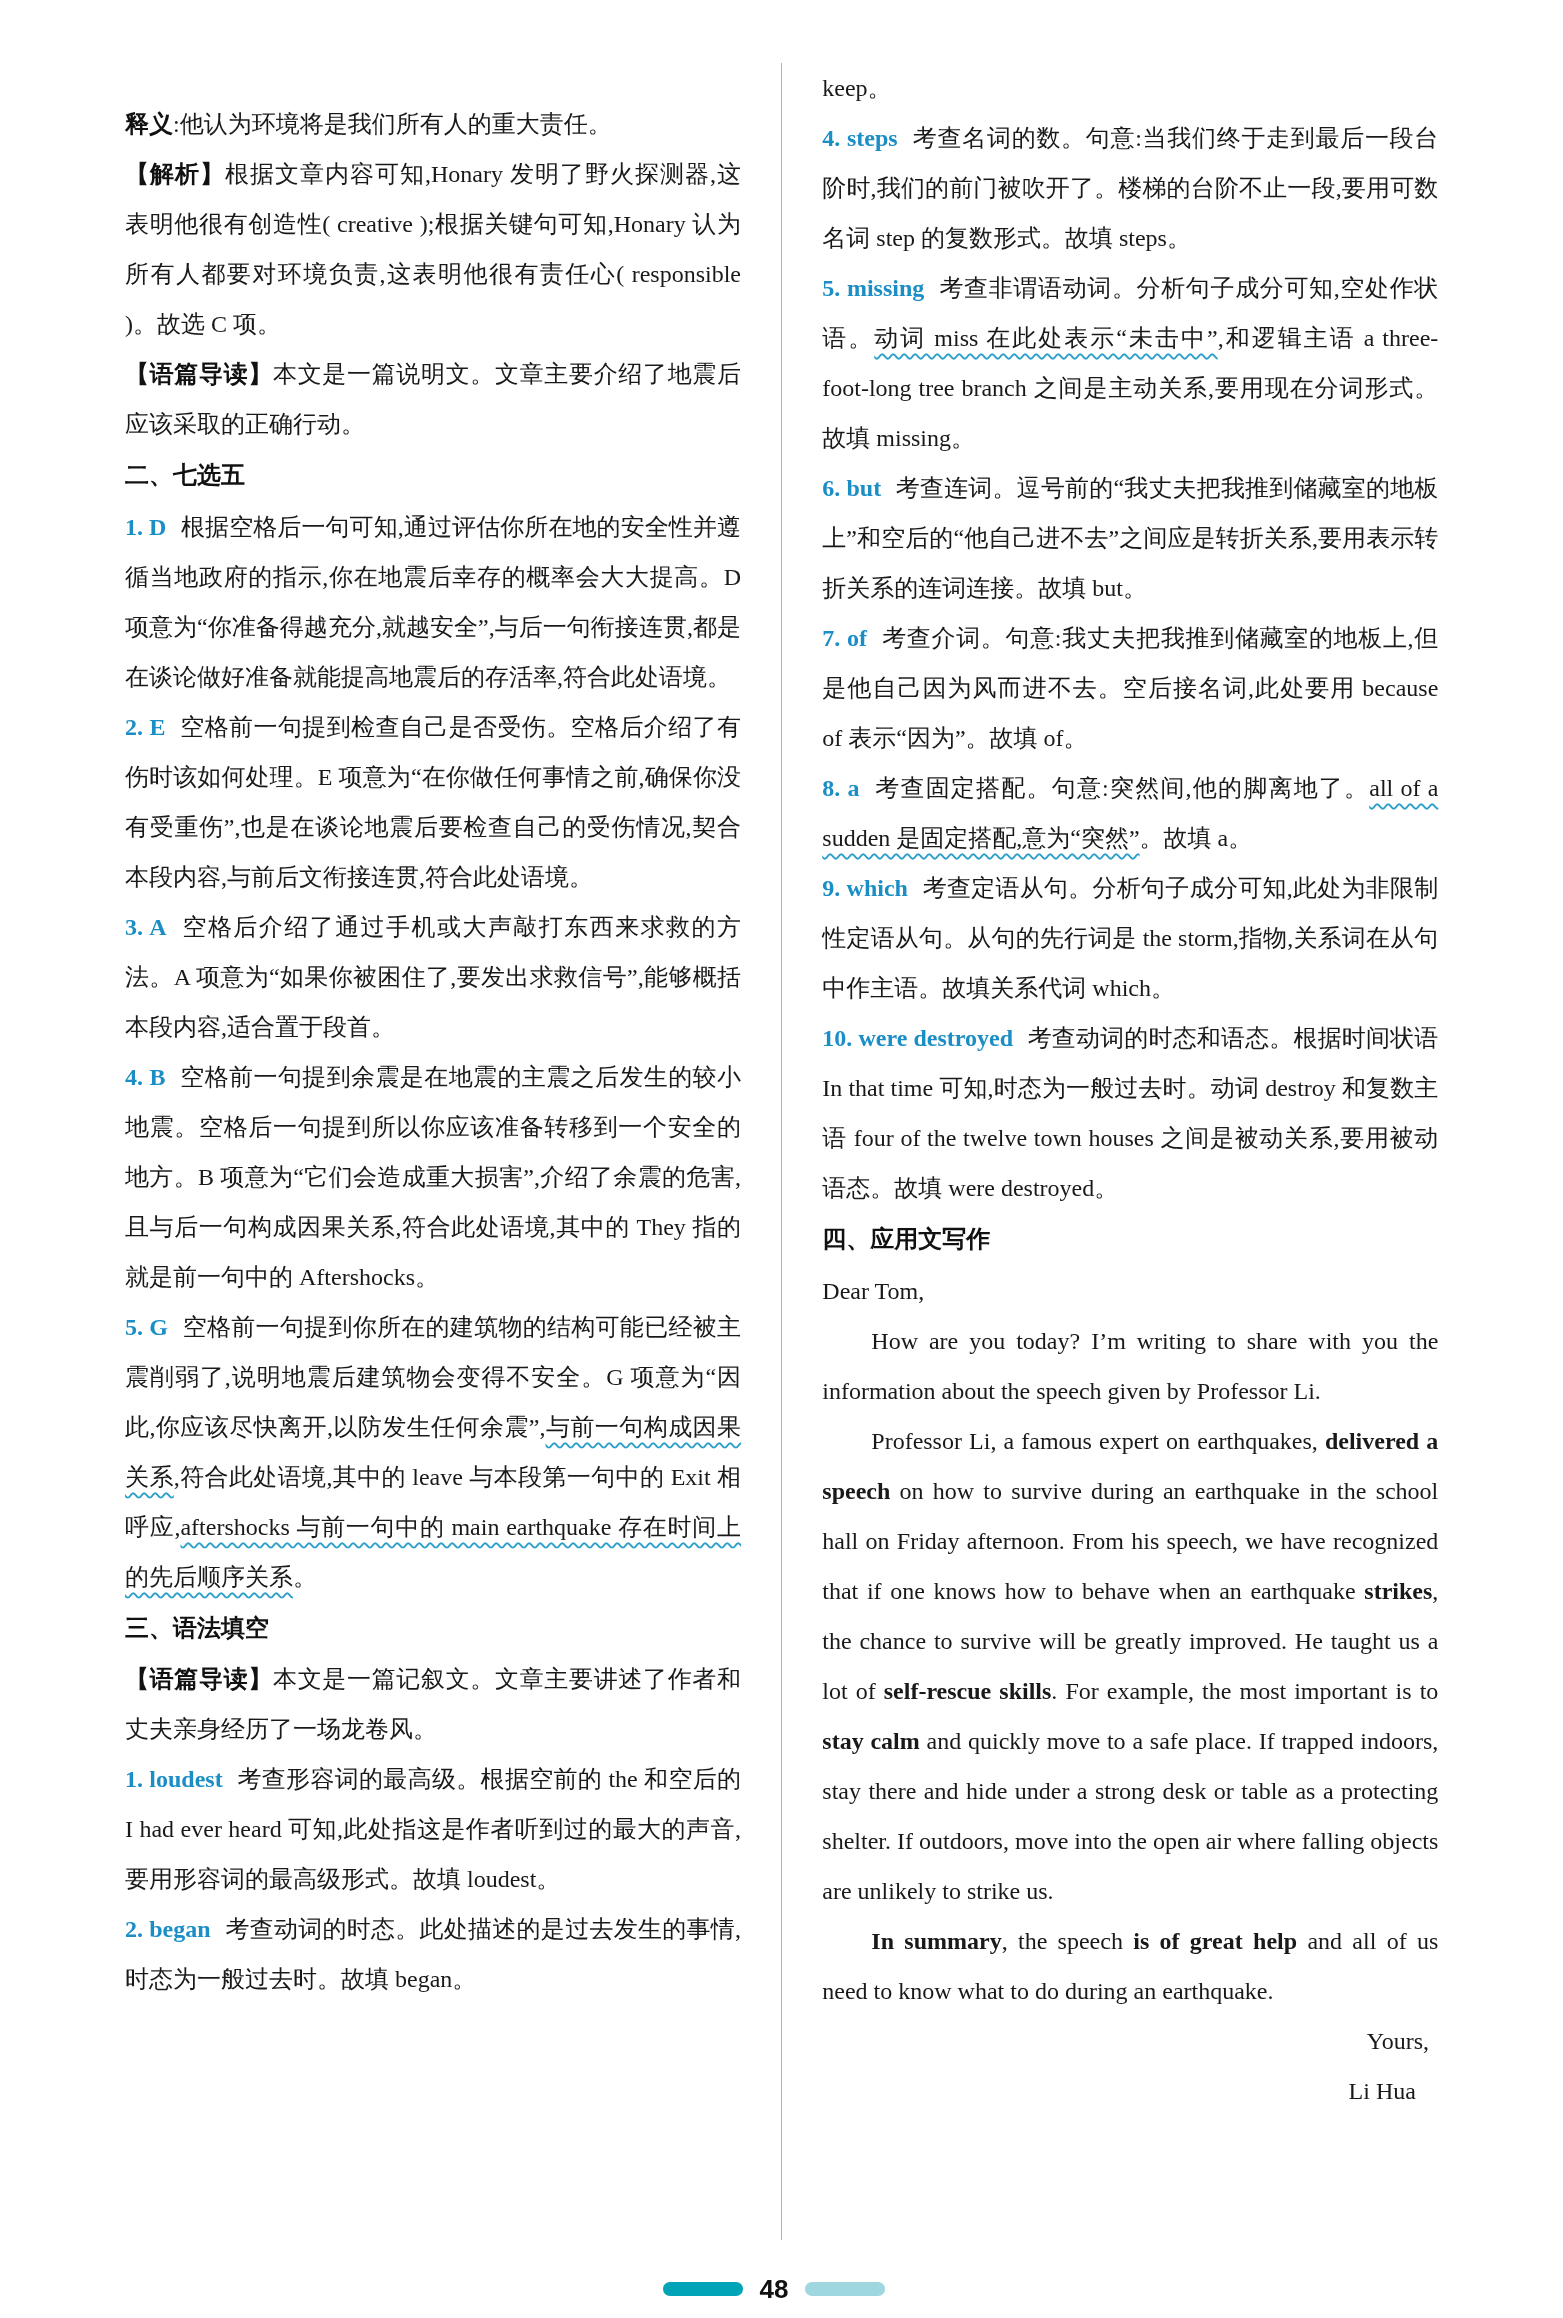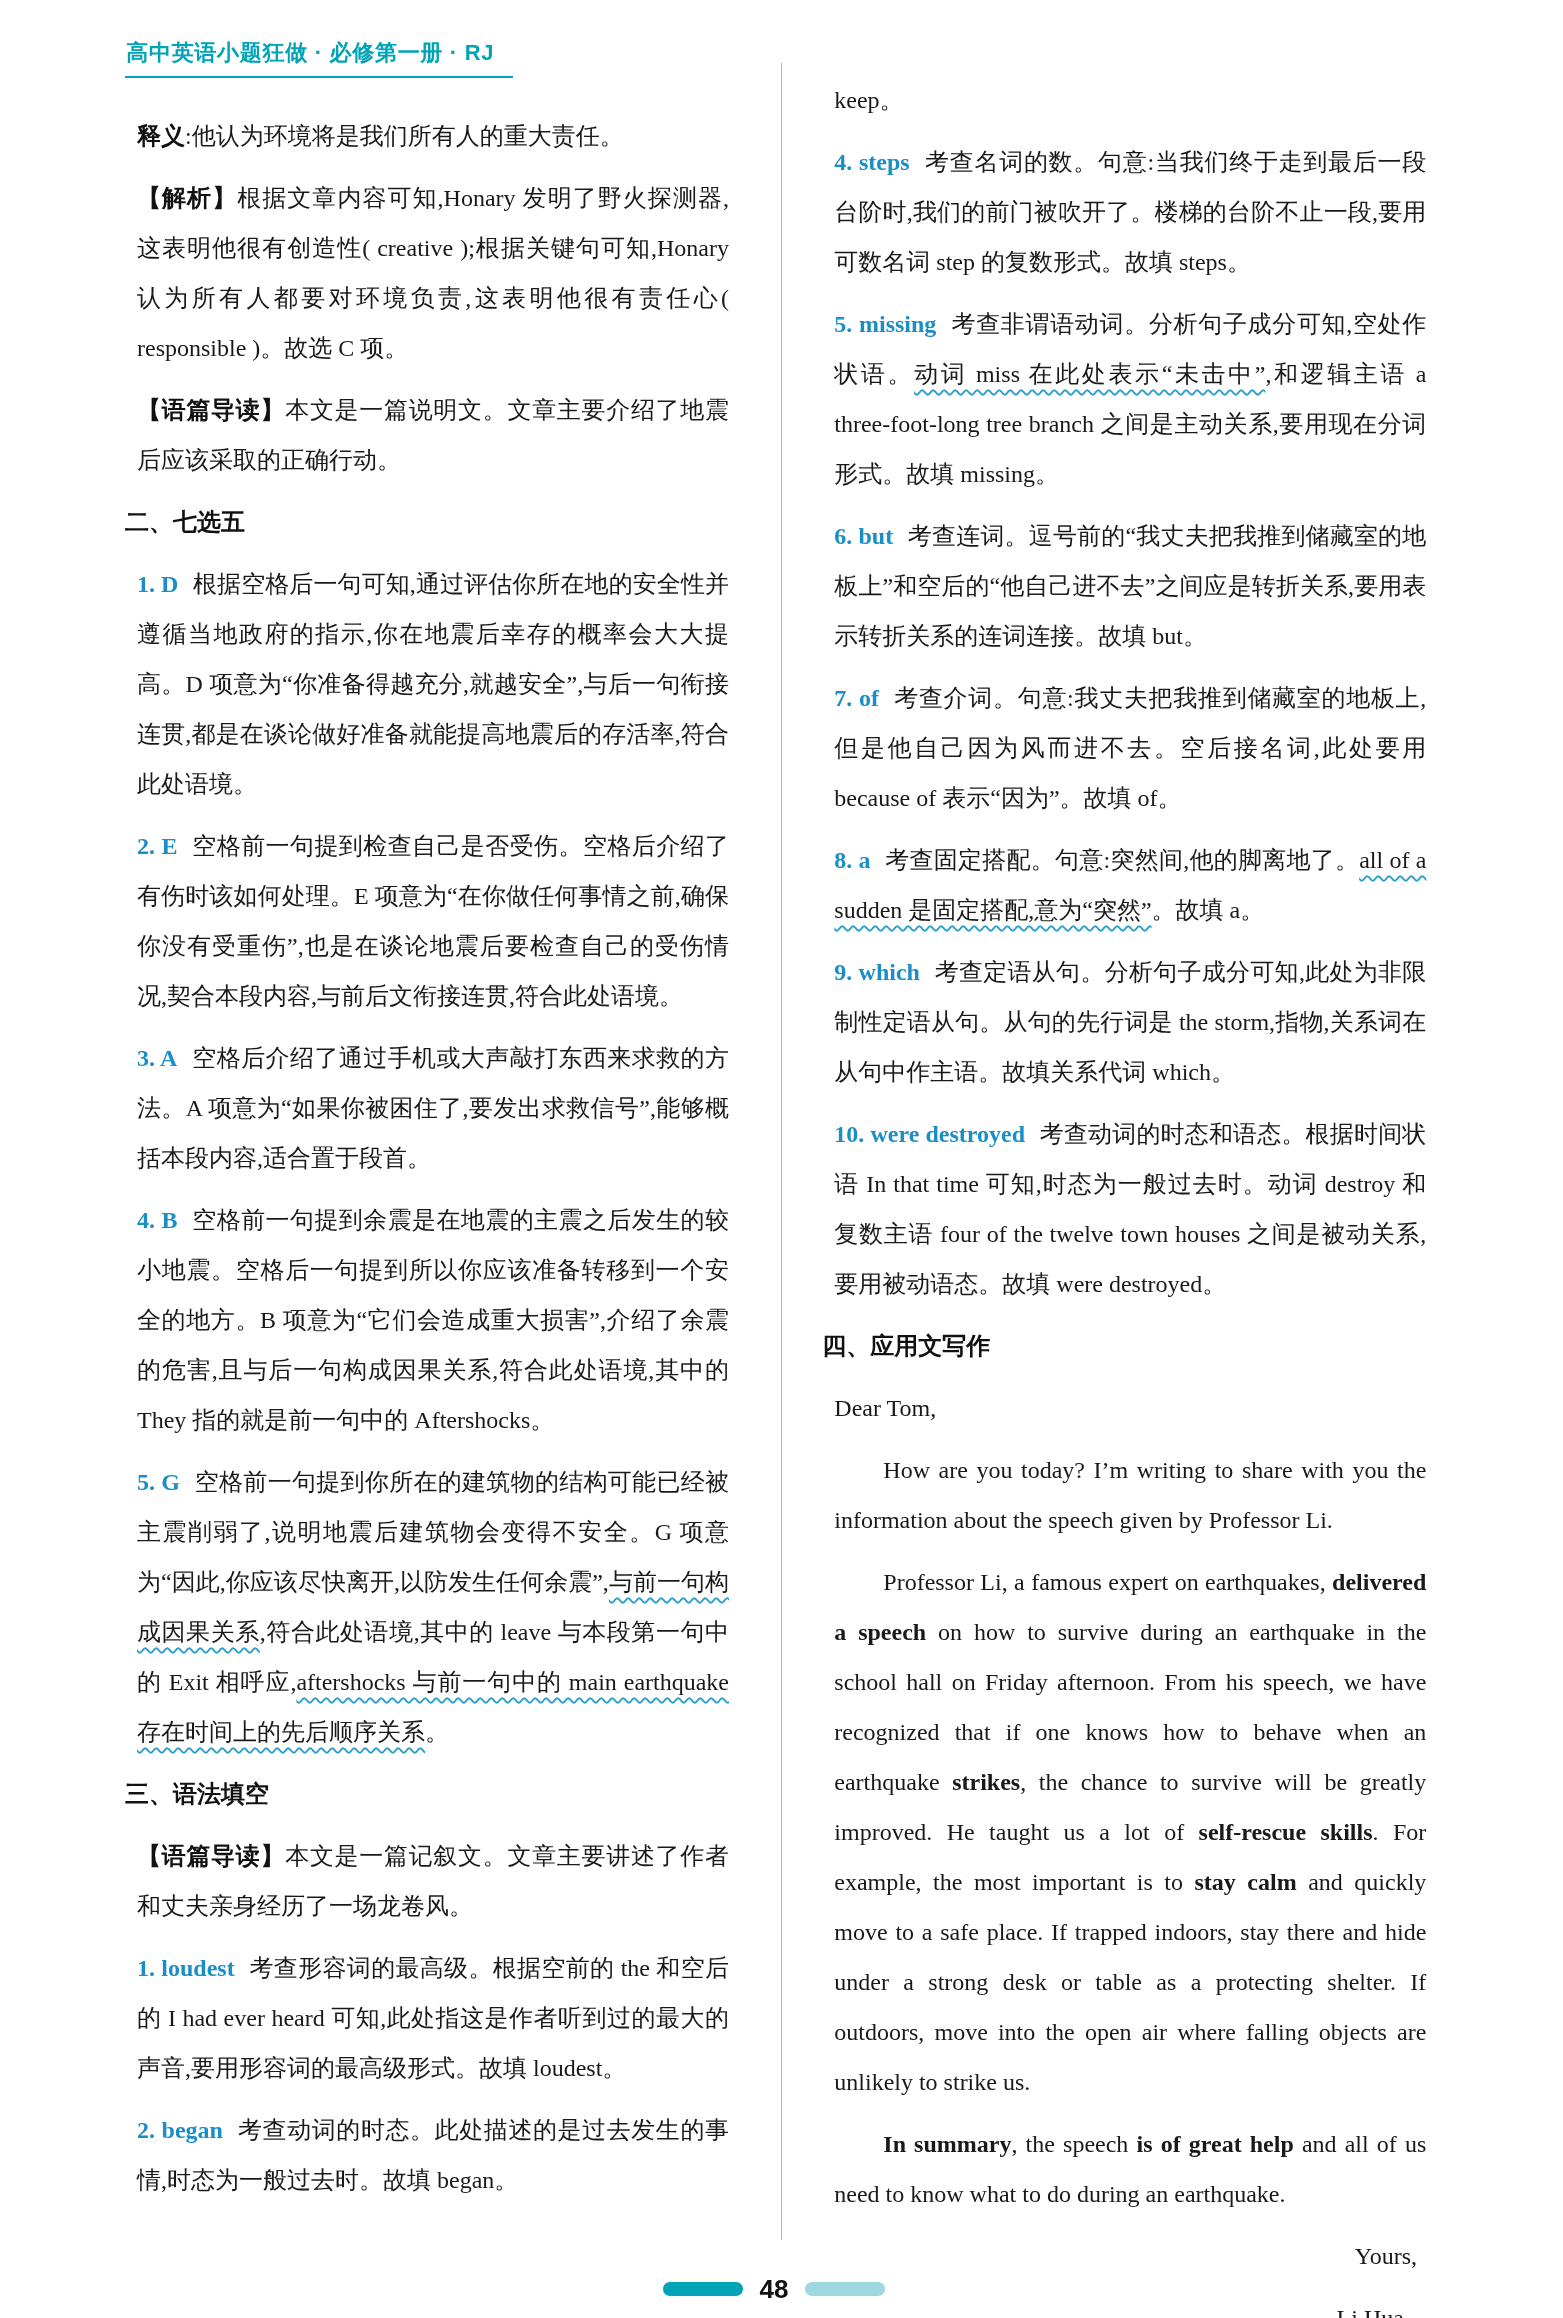--- a/index.html
+++ b/index.html
@@ -40,21 +40,21 @@
     align-items:stretch;
   }
   .col{width:616px;}
   .col-left{padding-top:36px;}
   .divider{
     width:1.3px;
     background:#b3b3b3;
     margin-left:40px;margin-right:40px;
   }
   .block{
-    margin:12px;
+    margin:0;
     text-align:justify;
     line-height:50px;
   }
   .block.heading{margin:1.3px 0;}
   .block.en{text-align:justify;}
   .block.indent{text-indent:49px;}
   .block.right{text-align:right;padding-right:9.2px;}
   .block.sig{padding-right:22.4px;}
   .seg-b{
     font-family:Liberation Sans, sans-serif;
@@ -93,23 +93,20 @@
     font-weight:bold;
     font-size:26px;
     color:#111111;
   }
 </style>
 </head>
 <body>
 
 <div class="page">
 
-  <div class="header">
-    <span class="header-title">高中英语小题狂做 · 必修第一册 · RJ</span>
-  </div>
 
   <div class="columns">
     <div class="col col-left">
         <p class="block"><span class="seg-b">释义</span><span class="seg-n">:他认为环境将是我们所有人的重大责任。</span></p>
         <p class="block"><span class="seg-b">【解析】</span><span class="seg-n">根据文章内容可知,Honary 发明了野火探测器,这表明他很有创造性( creative );根据关键句可知,Honary 认为所有人都要对环境负责,这表明他很有责任心( responsible )。故选 C 项。</span></p>
         <p class="block"><span class="seg-b">【语篇导读】</span><span class="seg-n">本文是一篇说明文。文章主要介绍了地震后应该采取的正确行动。</span></p>
         <p class="block heading"><span class="seg-b">二、七选五</span></p>
         <p class="block"><span class="seg-ans">1. D</span><span class="seg-n">根据空格后一句可知,通过评估你所在地的安全性并遵循当地政府的指示,你在地震后幸存的概率会大大提高。D 项意为“你准备得越充分,就越安全”,与后一句衔接连贯,都是在谈论做好准备就能提高地震后的存活率,符合此处语境。</span></p>
         <p class="block"><span class="seg-ans">2. E</span><span class="seg-n">空格前一句提到检查自己是否受伤。空格后介绍了有伤时该如何处理。E 项意为“在你做任何事情之前,确保你没有受重伤”,也是在谈论地震后要检查自己的受伤情况,契合本段内容,与前后文衔接连贯,符合此处语境。</span></p>
         <p class="block"><span class="seg-ans">3. A</span><span class="seg-n">空格后介绍了通过手机或大声敲打东西来求救的方法。A 项意为“如果你被困住了,要发出求救信号”,能够概括本段内容,适合置于段首。</span></p>

